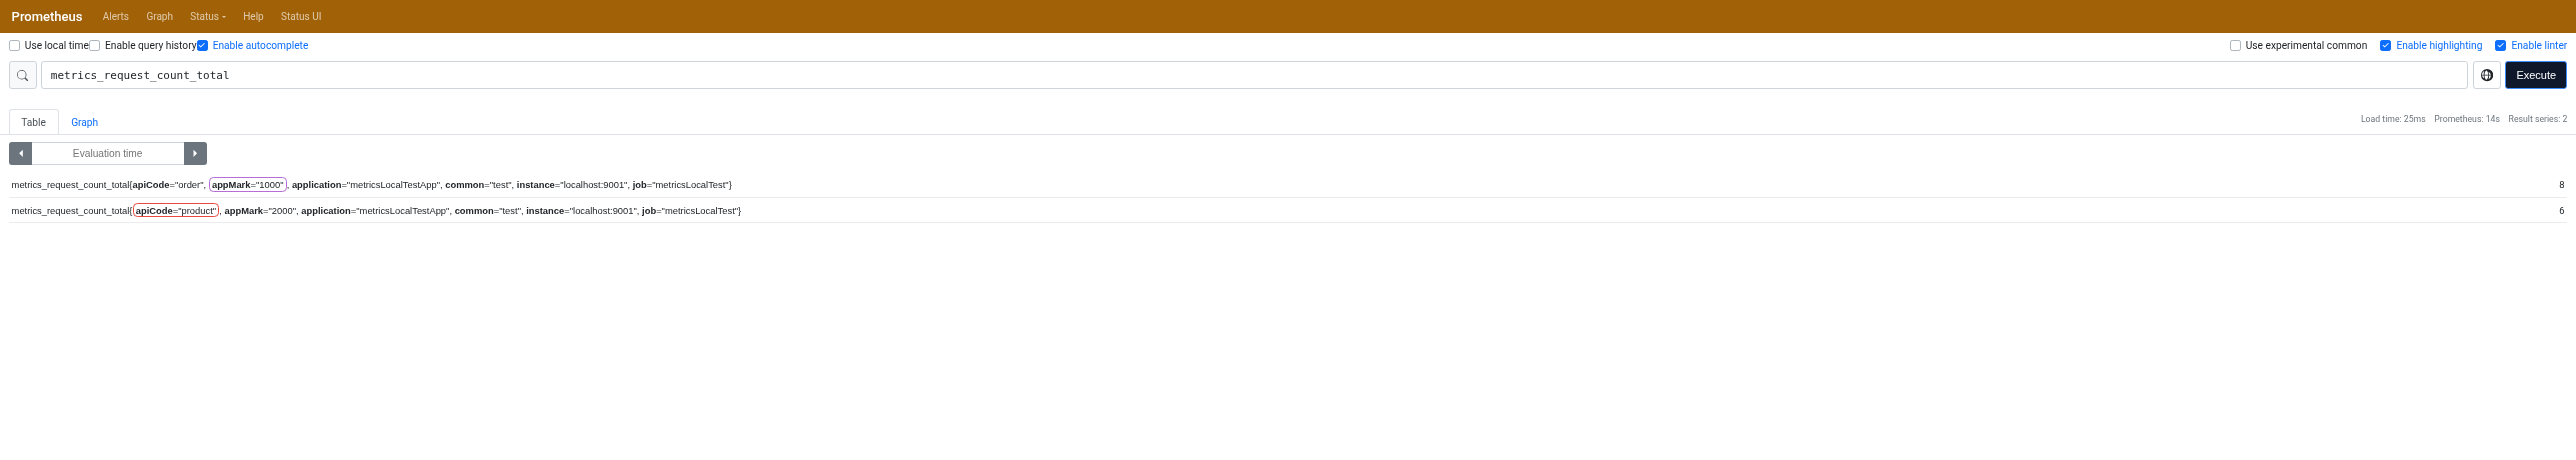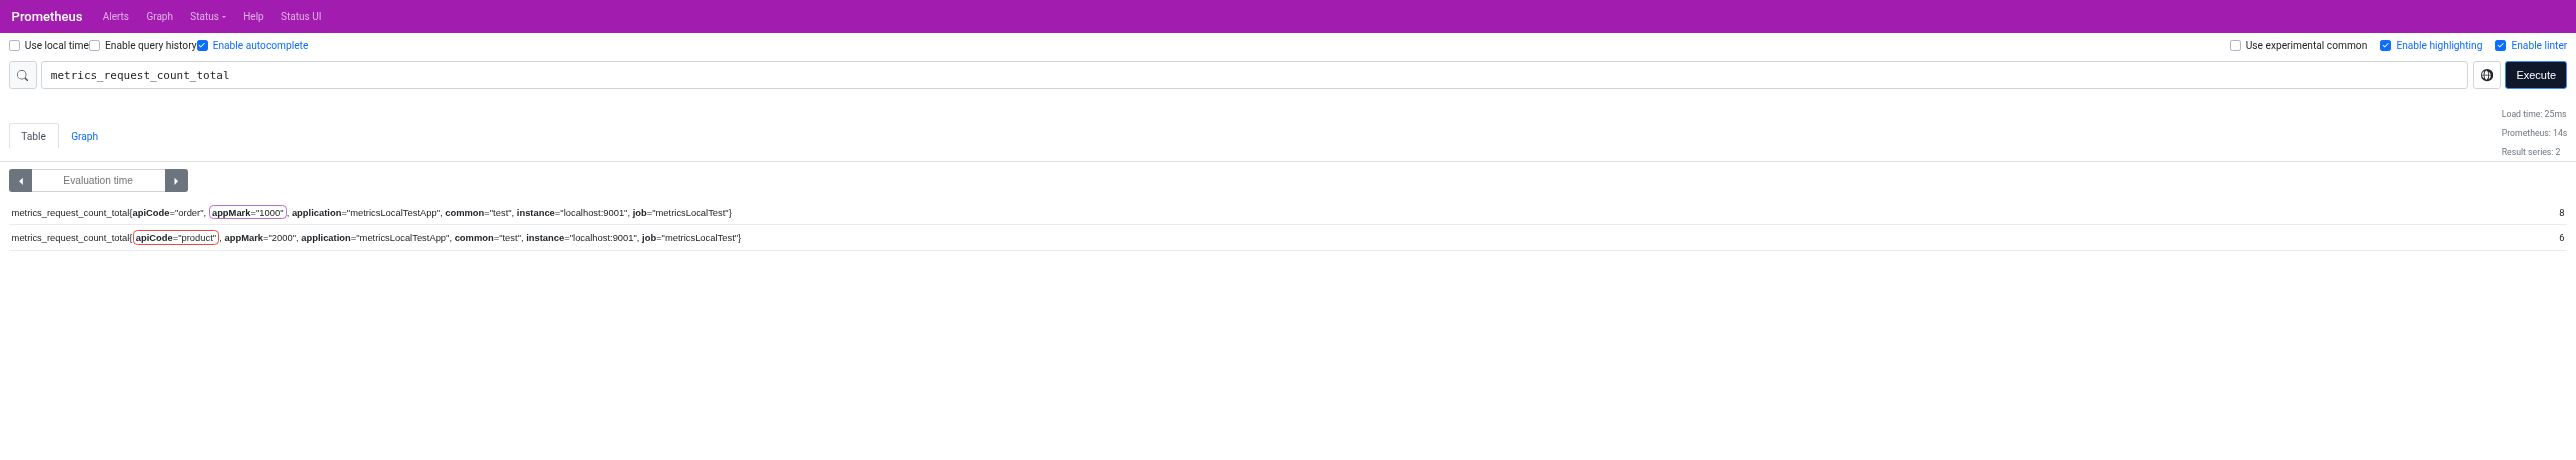--- a/index.html
+++ b/index.html
@@ -1,18 +1,18 @@
 <!DOCTYPE html>
 <html style="font-size:11.6px"><head>
   <meta charset="utf-8">
   <style>
     * { box-sizing: border-box; margin: 0; padding: 0; }
     body { font-family: -apple-system, BlinkMacSystemFont, "Segoe UI", Roboto, Helvetica, Arial, sans-serif; font-size: 10.2px; color: #212529; background: #fff; }
     
-    .navbar { background: #a21caf; color: #fff; padding: 0 11.6px; display: flex; align-items: center; height: 33px; }
+    .navbar { background: #a16207; color: #fff; padding: 0 11.6px; display: flex; align-items: center; height: 33px; }
     .navbar-brand { font-size: 13px; font-weight: 500; color: #fff; margin-right: 11.6px; }
     .navbar-item { color: rgba(255,255,255,0.65); padding: 5.8px 8.7px; font-size: 10px; cursor: pointer; display: flex; align-items: center; gap: 2.9px; text-align: center; }
     .caret-down { width: 0; height: 0; border-left: 2.9px solid transparent; border-right: 2.9px solid transparent; border-top: 2.9px solid rgba(255,255,255,0.65); }
     
     .options-row { display: flex; align-items: center; padding: 7.3px 8.7px; gap: 0; font-size: 10.2px; }
     .options-right { margin-left: auto; display: flex; align-items: center; gap: 13px; }
     .cb-wrap { display: flex; align-items: center; gap: 5.1px; cursor: pointer; }
     .cb { width: 11px; height: 11px; border: 0.7px solid #adb5bd; border-radius: 2.2px; display: inline-flex; align-items: center; justify-content: center; background: #fff; }
     .cb.checked { background: #0d6efd; border-color: #0d6efd; }
     .cb.checked svg { display: block; }
@@ -26,28 +26,28 @@
     .query-input-wrap { flex: 1; position: relative; }
     .query-input { width: 100%; height: 28px; border: 0.7px solid #ced4da; border-radius: 2.9px; padding: 4.4px 8.7px; font-size: 11px; font-family: Menlo, Monaco, Consolas, monospace; color: #212529; resize: both; }
     .globe-btn { width: 28px; border: 0.7px solid #ced4da; border-radius: 2.9px; background: #fff; display: flex; align-items: center; justify-content: center; }
     .globe-btn svg { width: 12.3px; height: 12.3px; fill: #212529; }
     .execute-btn { background: #0f172a; color: #fff; border: 1.5px solid #3d8bfd; border-radius: 2.9px; padding: 0 10.2px; font-size: 11px; cursor: pointer; }
     
     .tabs-row { display: flex; align-items: center; padding: 0 8.7px; margin-top: 17px; border-bottom: 0.7px solid #dee2e6; }
     .tab { padding: 6.5px 11.6px; cursor: pointer; border: 0.7px solid transparent; border-bottom: none; border-radius: 2.9px 2.9px 0 0; margin-bottom: -0.7px; }
     .tab.active { border-color: #dee2e6; background: #fff; color: #495057; }
     .tab.inactive { color: #0d6efd; }
-    .stats { margin-left: auto; color: #6c757d; font-size: 8.7px; display: flex; gap: 8.7px; padding-bottom: 4.4px; flex-direction: column; }
+    .stats { margin-left: auto; color: #6c757d; font-size: 8.7px; display: flex; gap: 8.7px; padding-bottom: 4.4px; }
     
     .eval-row { display: flex; align-items: stretch; padding: 7.3px 8.7px; gap: 0; }
     .eval-btn { width: 23px; height: 23px; background: #6c757d; color: #fff; border: none; display: flex; align-items: center; justify-content: center; cursor: pointer; }
     .eval-btn:first-child { border-radius: 2.9px 0 0 2.9px; }
     .eval-btn:last-child { border-radius: 0 2.9px 2.9px 0; }
     .eval-btn svg { width: 7.3px; height: 8.7px; fill: #fff; }
-    .eval-input { width: 133px; height: 23px; border: 0.7px solid #ced4da; border-left: none; border-right: none; text-align: center; font-size: 10.2px; color: #495057; }
+    .eval-input { width: 152px; height: 23px; border: 0.7px solid #ced4da; border-left: none; border-right: none; text-align: center; font-size: 10.2px; color: #495057; }
     
     .results { padding: 0 8.7px; }
     .result-row { display: flex; align-items: center; padding: 5.1px 2.9px; border-bottom: 0.7px solid #e9ecef; font-size: 9.4px; }
     .result-metric { flex: 1; font-family: -apple-system, BlinkMacSystemFont, sans-serif; }
     .result-value { margin-left: auto; padding-left: 14.5px; font-variant-numeric: tabular-nums; }
     .metric-name { }
     .lbl-key { font-weight: 600; }
     .lbl-val { }
     .hl-box { border: 1.5px solid; border-radius: 4.4px; padding: 0.7px 2.2px; display: inline-block; }
     .hl-purple { border-color: #b76dd6; }

